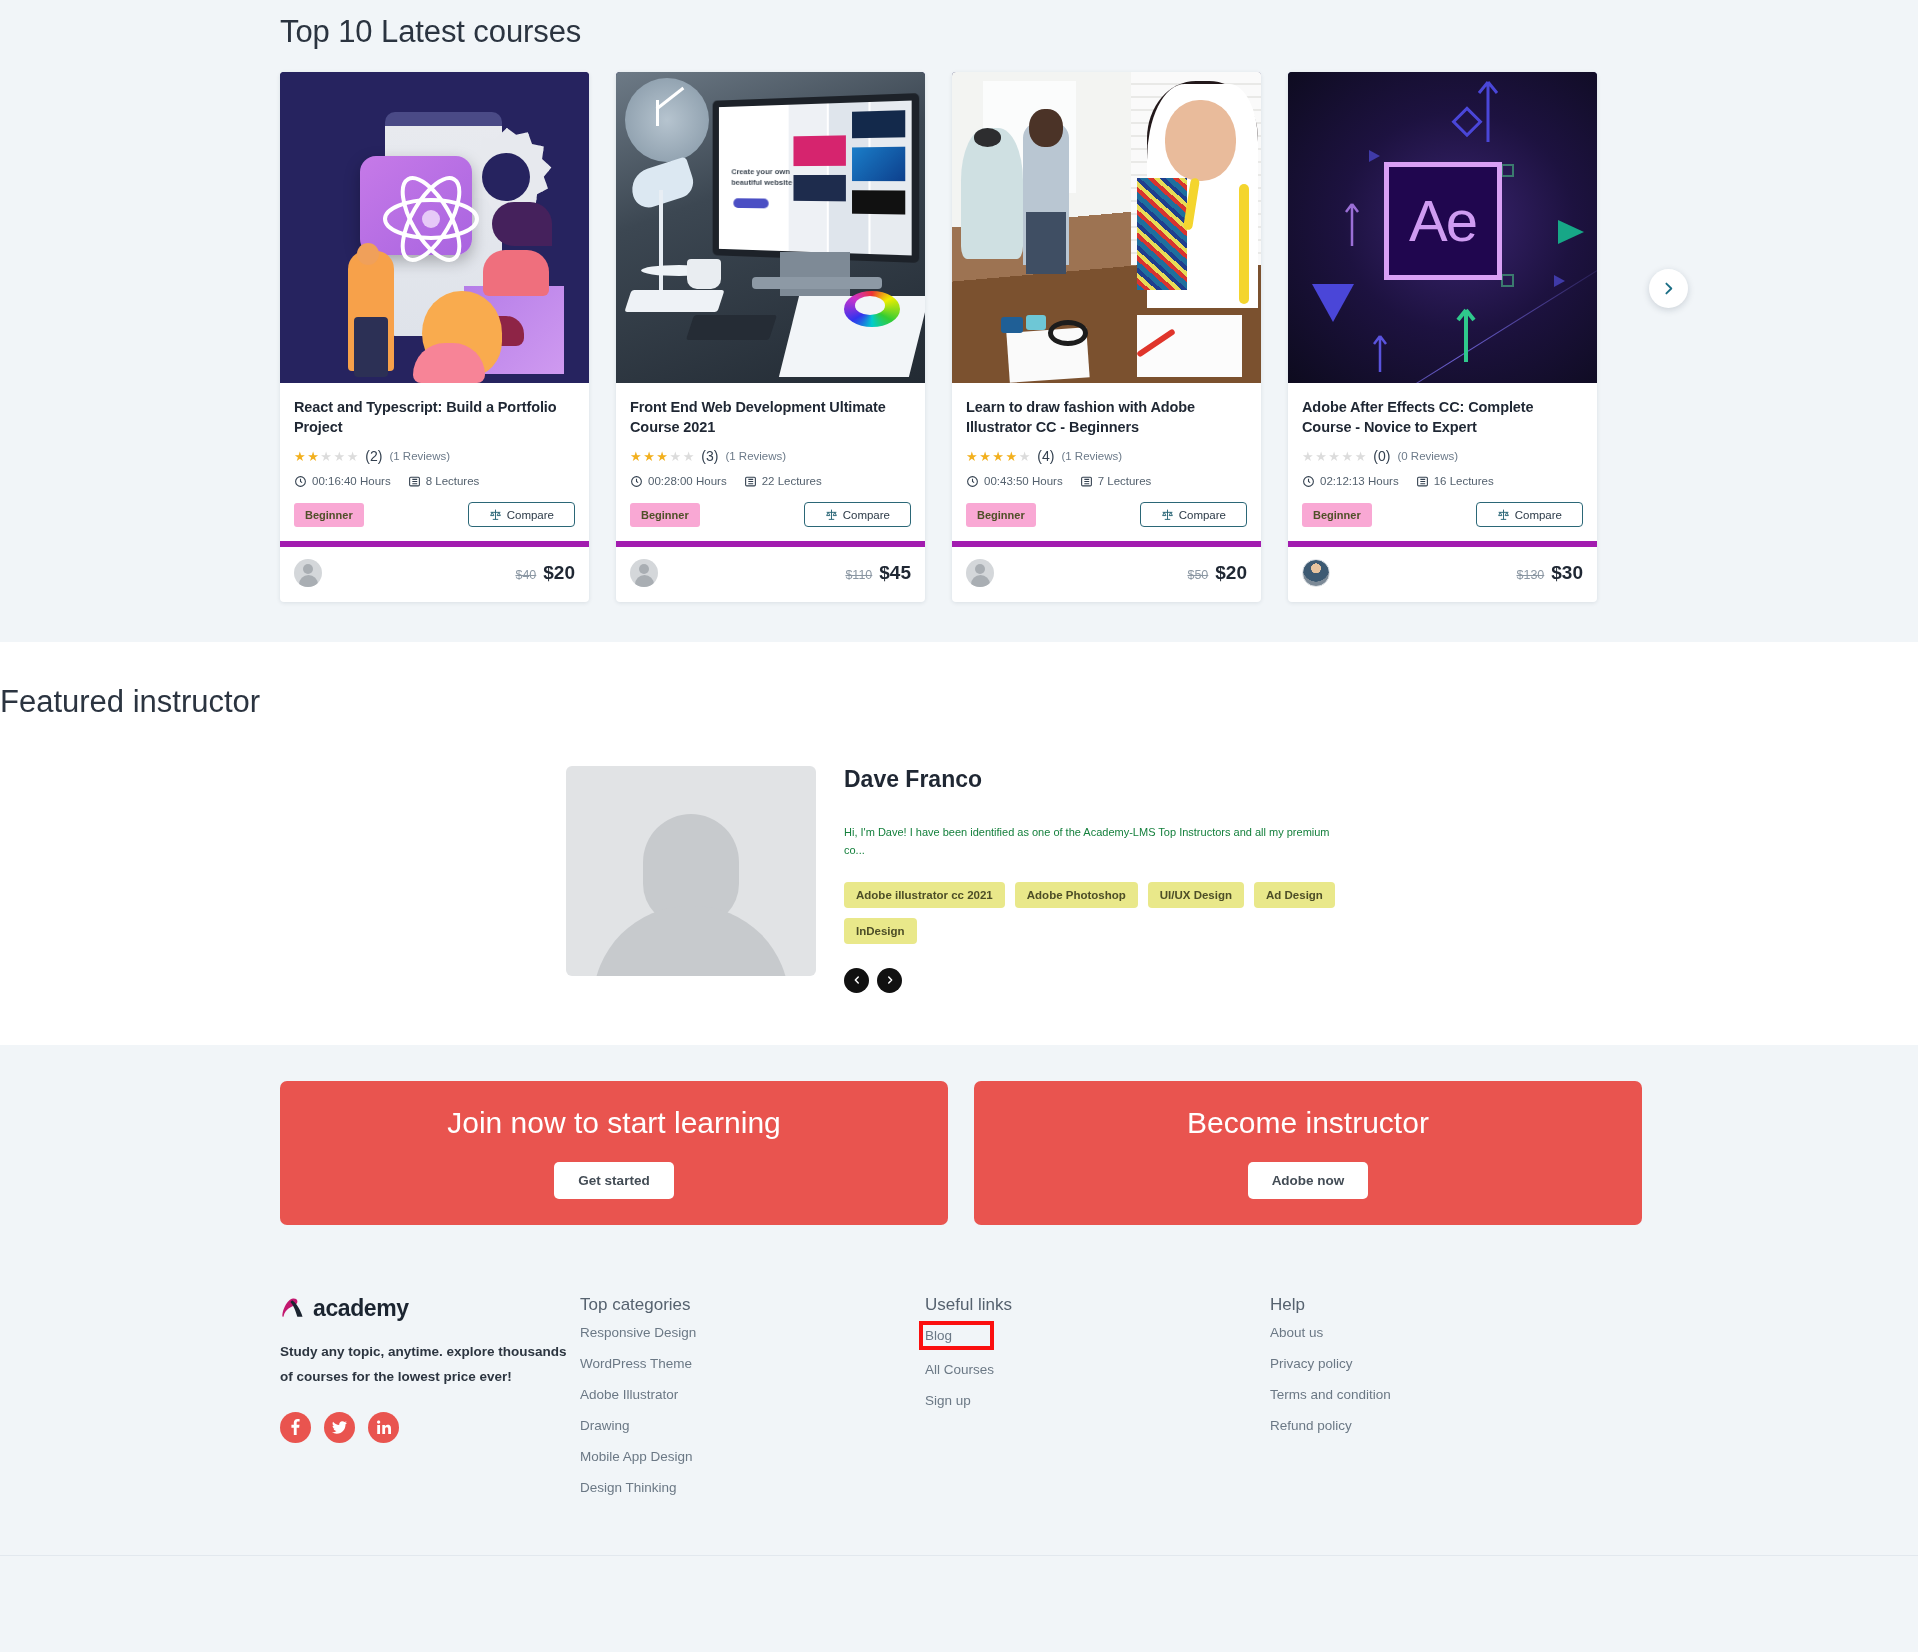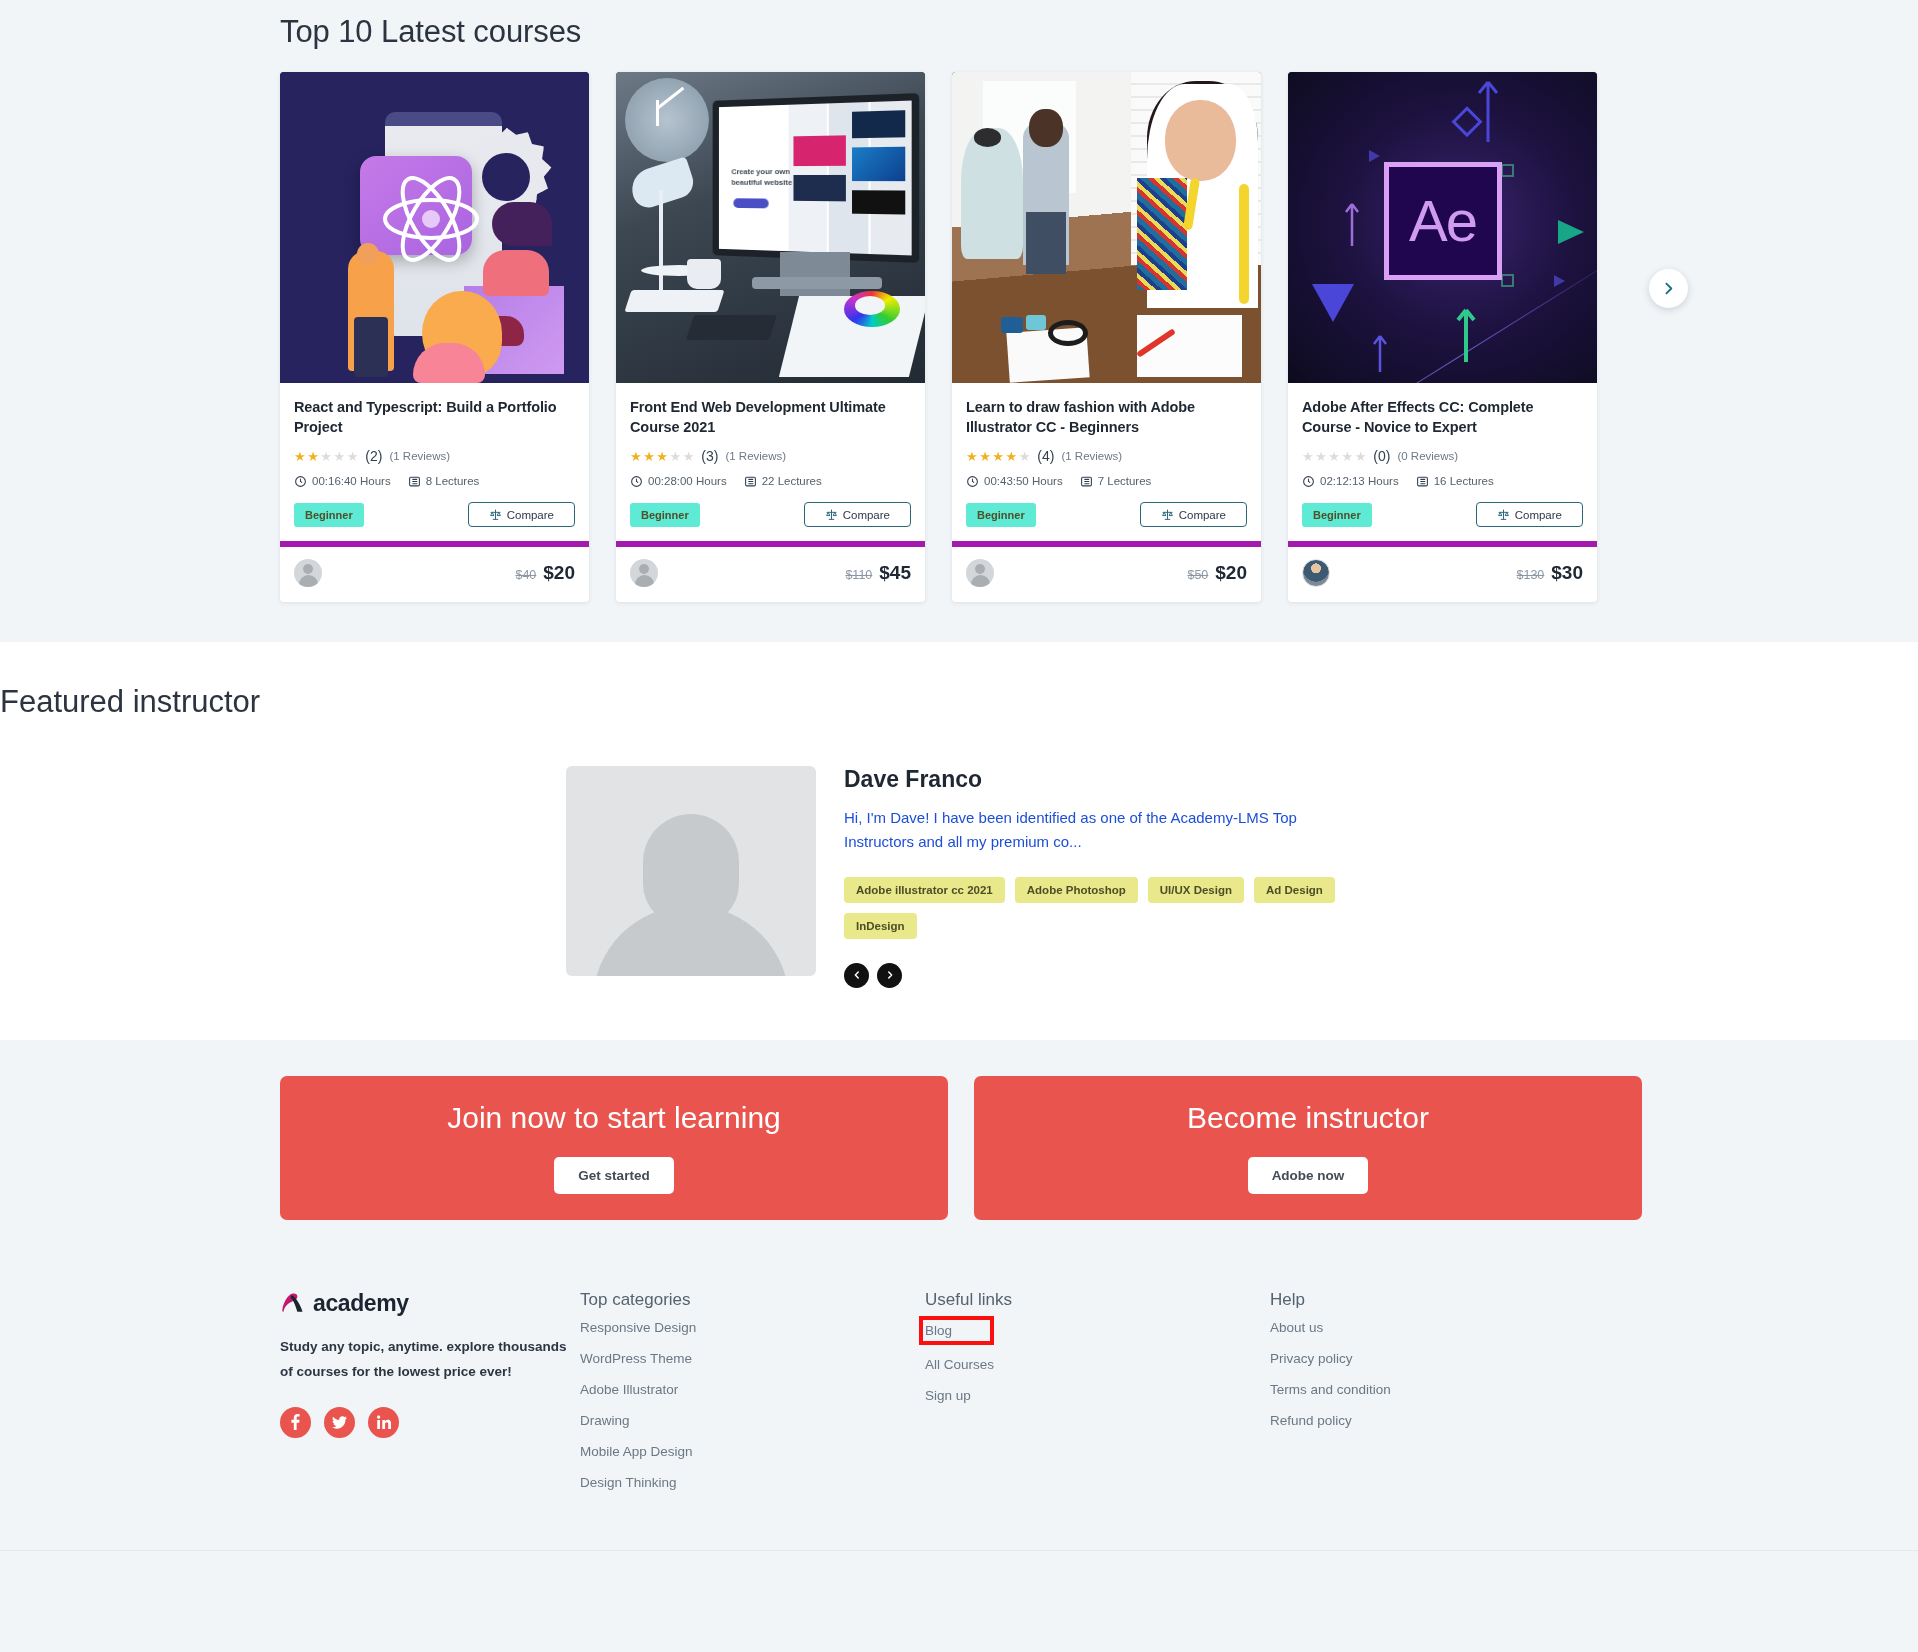--- a/index.html
+++ b/index.html
@@ -78,21 +78,21 @@
   .meta-item svg { flex-shrink: 0; }
 
   .tag-row {
     display: flex;
     align-items: center;
     justify-content: space-between;
     margin-top: 14px;
     padding-bottom: 14px;
   }
   .level-badge {
-    background: #5eead4;
+    background: #f9a8d4;
     color: #4f5028;
     font-size: 11px;
     font-weight: 700;
     padding: 6px 11px;
     border-radius: 3px;
   }
   .compare-btn {
     display: flex;
     align-items: center;
     gap: 5px;
@@ -287,21 +287,21 @@
   .instructor-photo .ihead {
     position:absolute; left:50%; transform:translateX(-50%); top:48px;
     width:96px; height:112px; background:#c7cacd; border-radius:48px 48px 42px 42px;
   }
   .instructor-photo .ibody {
     position:absolute; left:50%; transform:translateX(-50%); bottom:-26px;
     width:196px; height:96px; background:#c7cacd; border-radius:98px 98px 0 0;
   }
   .instructor-name { font-size:23px; font-weight:700; color:#1f2733; }
   .instructor-bio {
-    margin-top:13px; font-size:15px; line-height:1.62; color:#1d4ed8; max-width:500px;
+    margin-top:31px; font-size:11px; line-height:1.62; color:#15803d; max-width:500px;
   }
   .skill-row { display:flex; flex-wrap:wrap; gap:10px; margin-top:22px; max-width:500px; }
   .skill-chip {
     background:#e9e88a; color:#4d4e27; font-size:11.5px; font-weight:700;
     padding:7px 12px; border-radius:4px;
   }
   .inst-nav { display:flex; gap:8px; margin-top:24px; }
   .nav-circle {
     width:25px; height:25px; border-radius:50%; background:#111;
     display:flex; align-items:center; justify-content:center; cursor:pointer;

